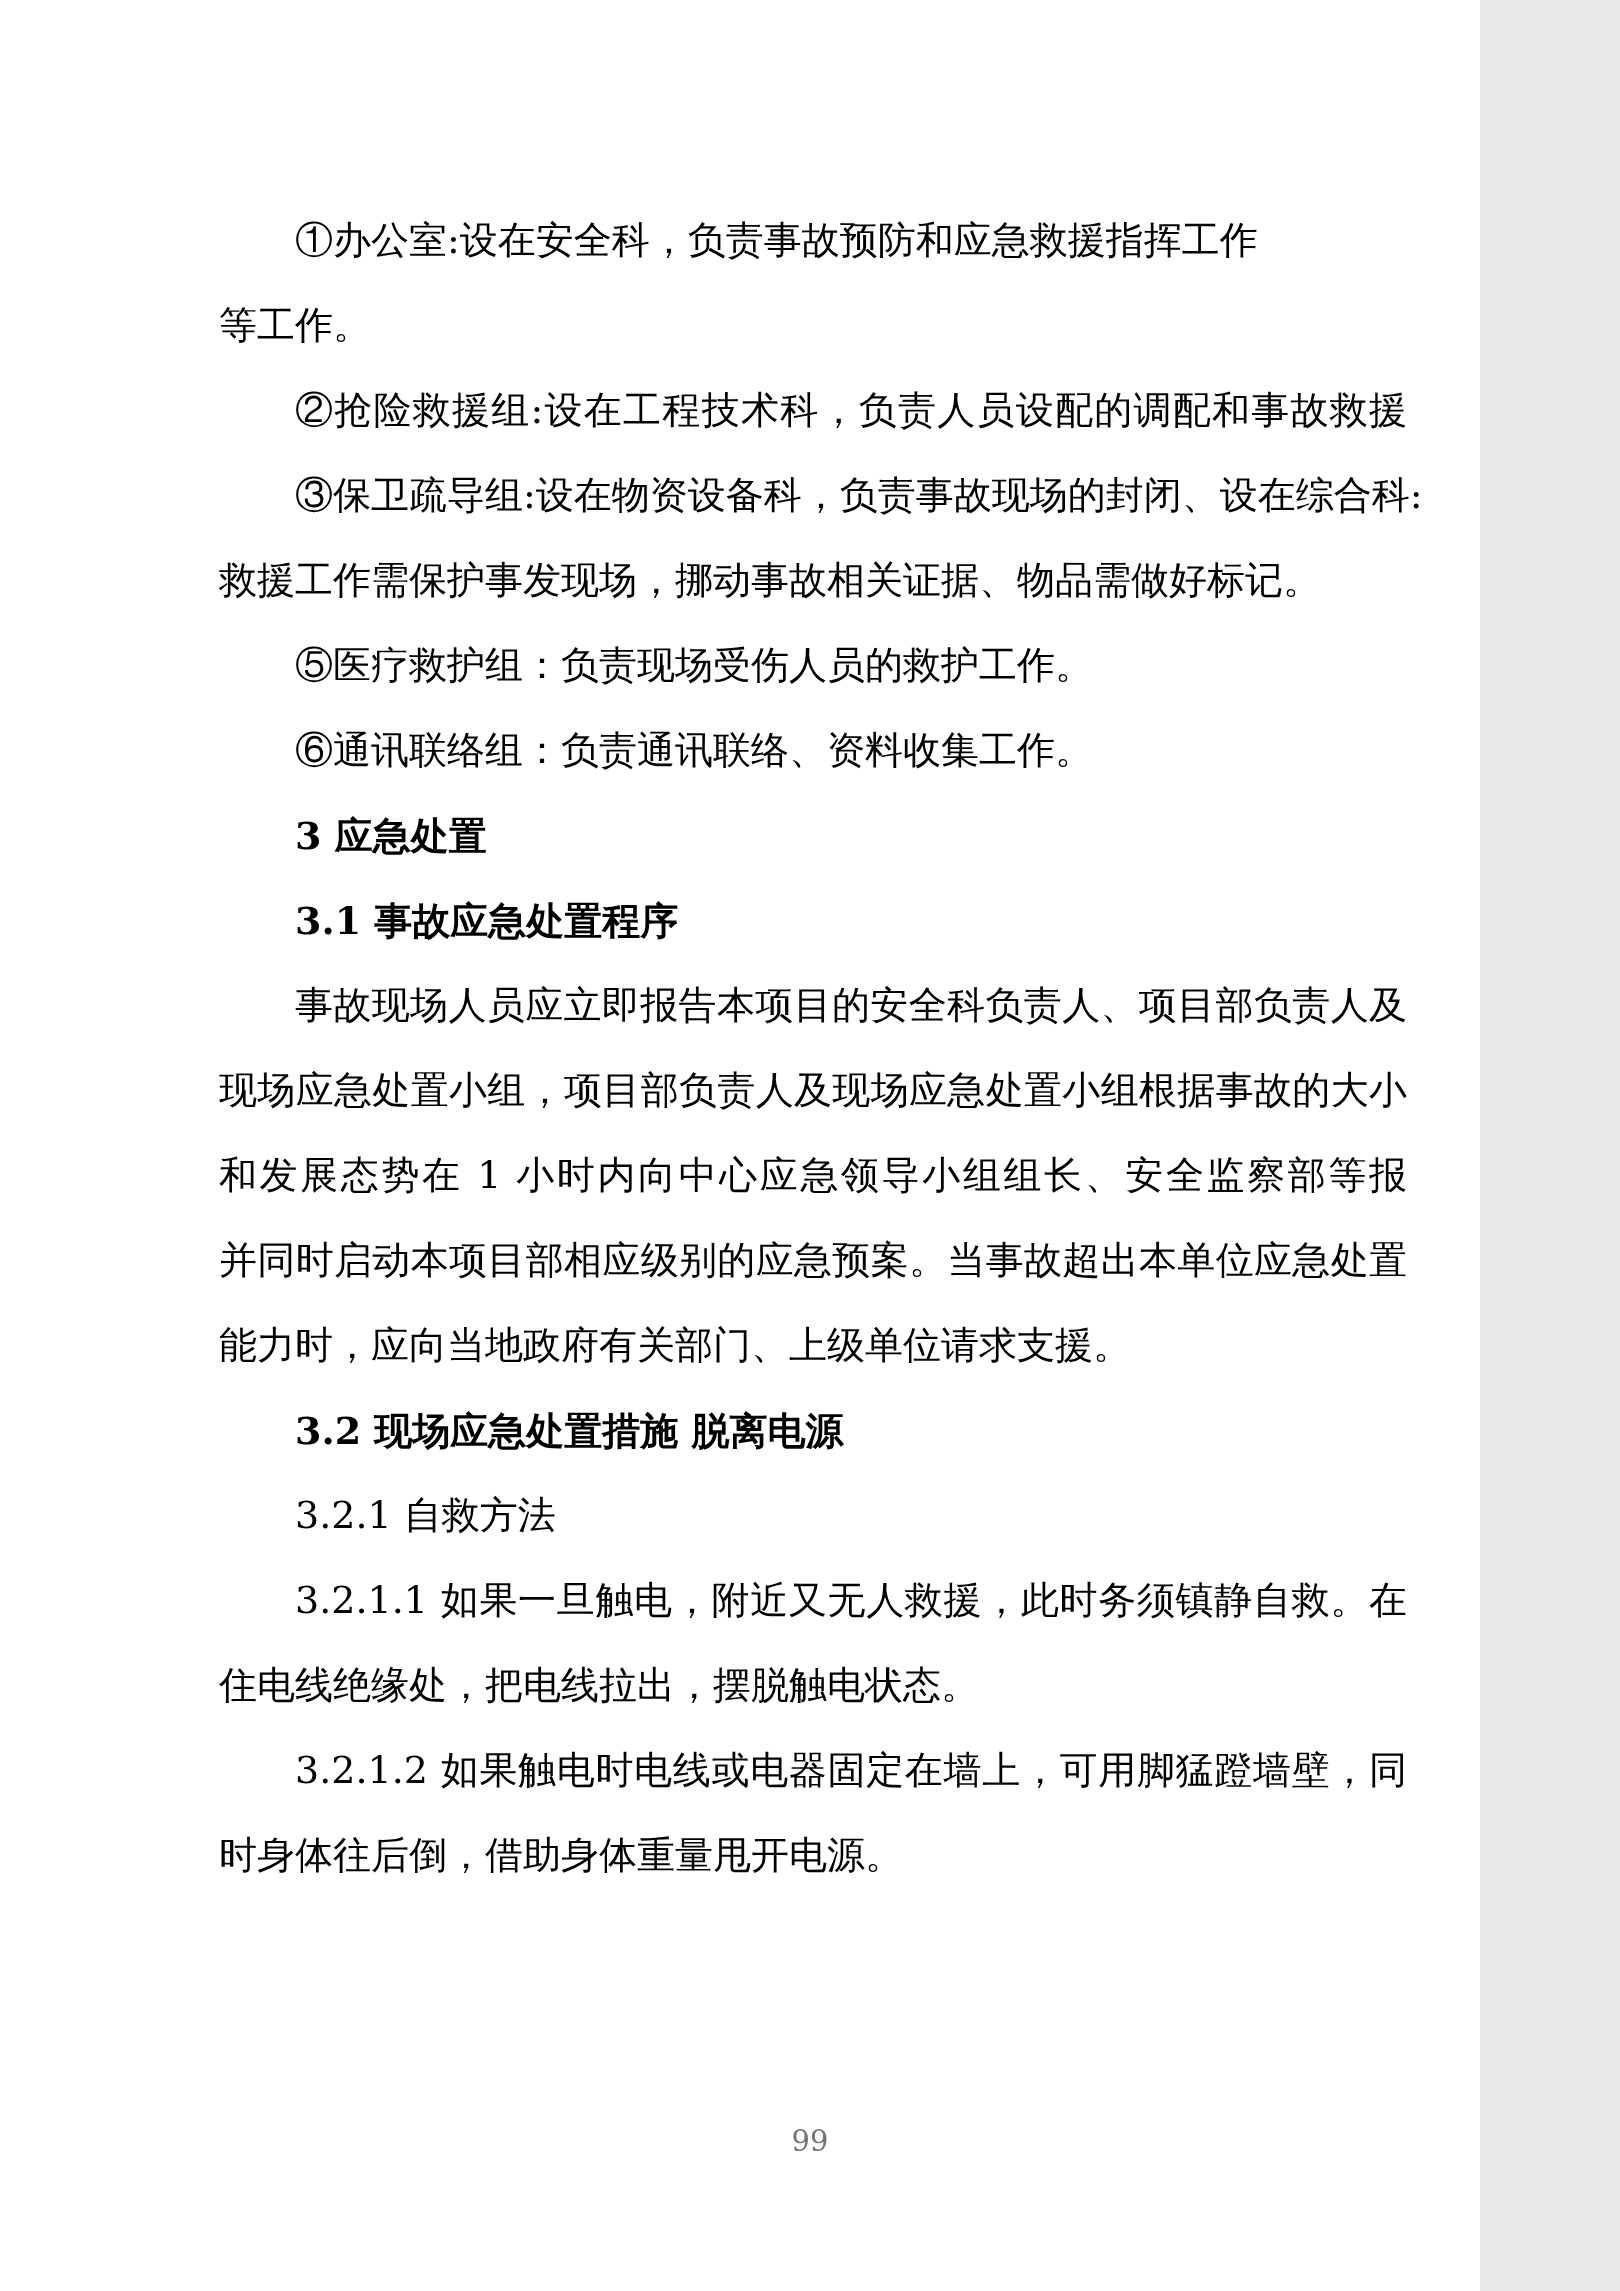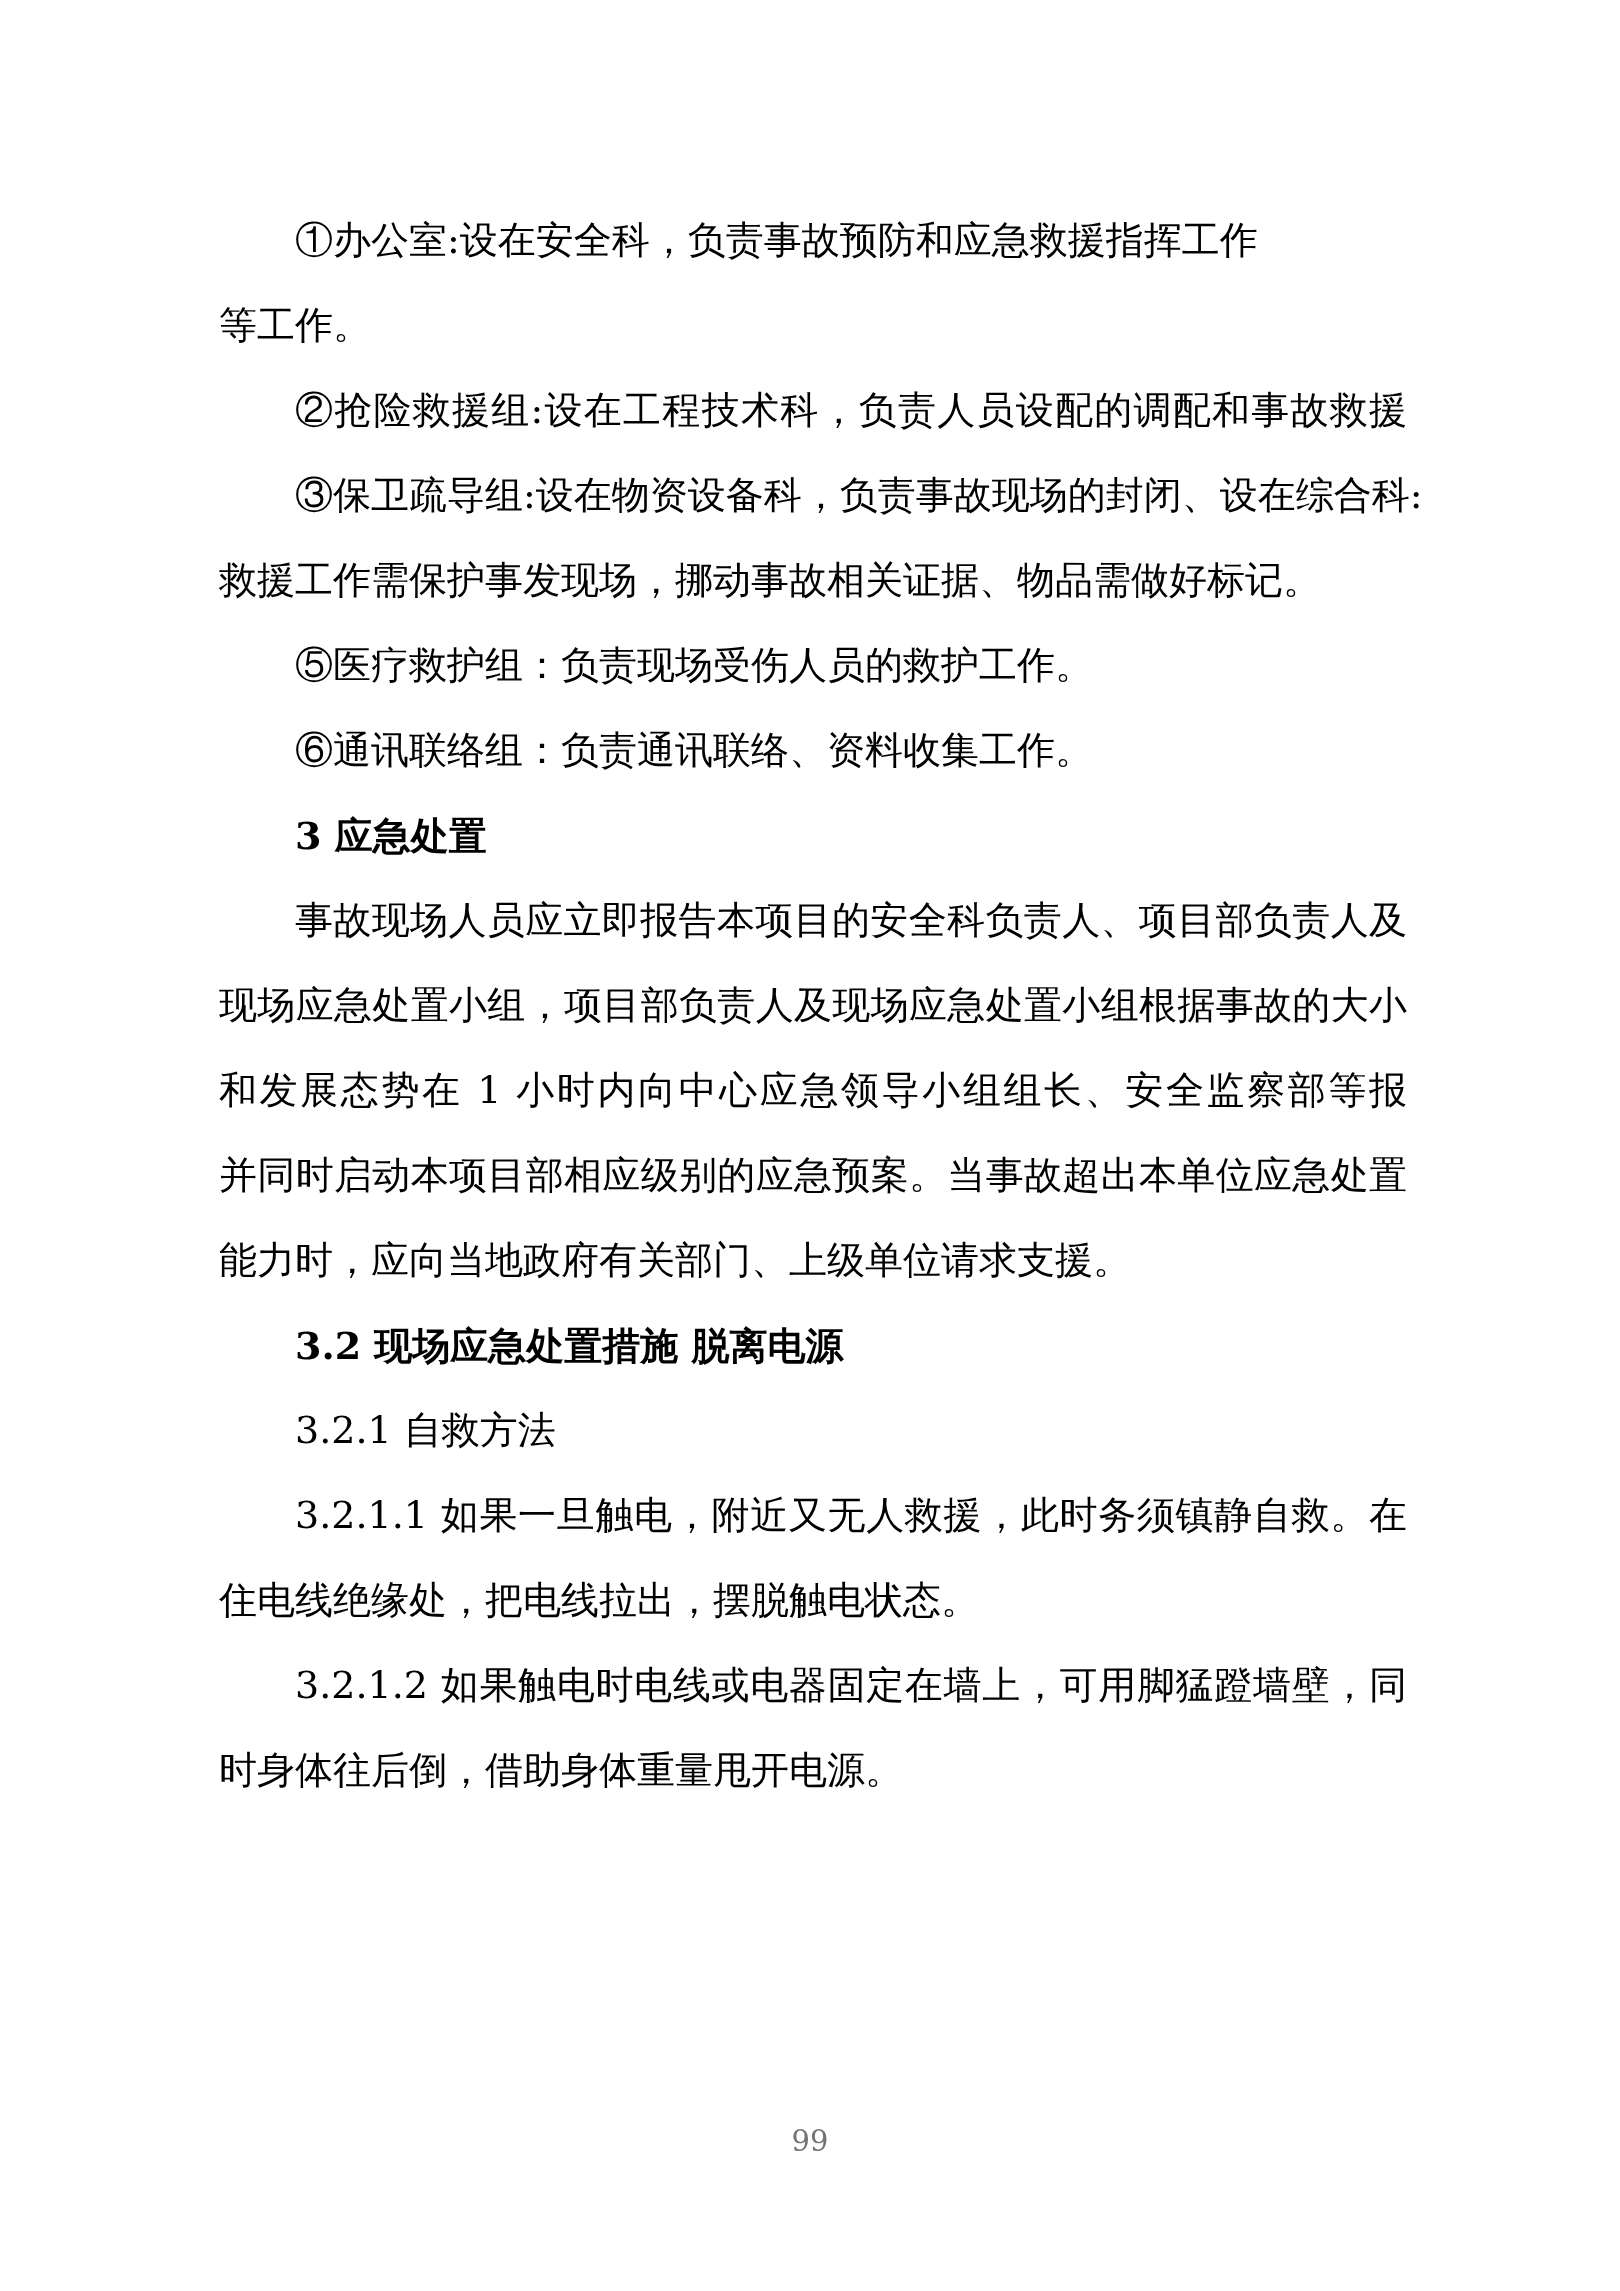--- a/index.html
+++ b/index.html
@@ -2,21 +2,21 @@
 <html><head>
 <meta charset="utf-8">
 <style>
   html, body {
     margin: 0;
     padding: 0;
     background: #e8e8e8;
   }
   .page {
     position: relative;
-    width: 1620px;
+    width: 1480px;
     height: 2292px;
     background: #ffffff;
     color: #000000;
     font-family: "DejaVu Serif", "Liberation Serif", serif;
     overflow: hidden;
   }
   .content {
     position: absolute;
     left: 219px;
     top: 198px;
@@ -60,20 +60,21 @@
 <div class="page">
   <div class="content" id="document-content">
       <div class="line indent">①办公室:设在安全科，负责事故预防和应急救援指挥工作</div>
       <div class="line">等工作。</div>
       <div class="line indent justify">②抢险救援组:设在工程技术科，负责人员设配的调配和事故救援</div>
       <div class="line indent">③保卫疏导组:设在物资设备科，负责事故现场的封闭、设在综合科:</div>
       <div class="line">救援工作需保护事发现场，挪动事故相关证据、物品需做好标记。</div>
       <div class="line indent">⑤医疗救护组：负责现场受伤人员的救护工作。</div>
       <div class="line indent">⑥通讯联络组：负责通讯联络、资料收集工作。</div>
       <div class="line indent bold">3 应急处置</div>
+      <div class="line indent bold">3.1 事故应急处置程序</div>
       <div class="line indent justify">事故现场人员应立即报告本项目的安全科负责人、项目部负责人及</div>
       <div class="line justify">现场应急处置小组，项目部负责人及现场应急处置小组根据事故的大小</div>
       <div class="line justify">和发展态势在 1 小时内向中心应急领导小组组长、安全监察部等报告，</div>
       <div class="line justify">并同时启动本项目部相应级别的应急预案。当事故超出本单位应急处置</div>
       <div class="line">能力时，应向当地政府有关部门、上级单位请求支援。</div>
       <div class="line indent bold">3.2 现场应急处置措施 脱离电源</div>
       <div class="line indent">3.2.1 自救方法</div>
       <div class="line indent justify">3.2.1.1 如果一旦触电，附近又无人救援，此时务须镇静自救。在</div>
       <div class="line">住电线绝缘处，把电线拉出，摆脱触电状态。</div>
       <div class="line indent justify">3.2.1.2 如果触电时电线或电器固定在墙上，可用脚猛蹬墙壁，同</div>

